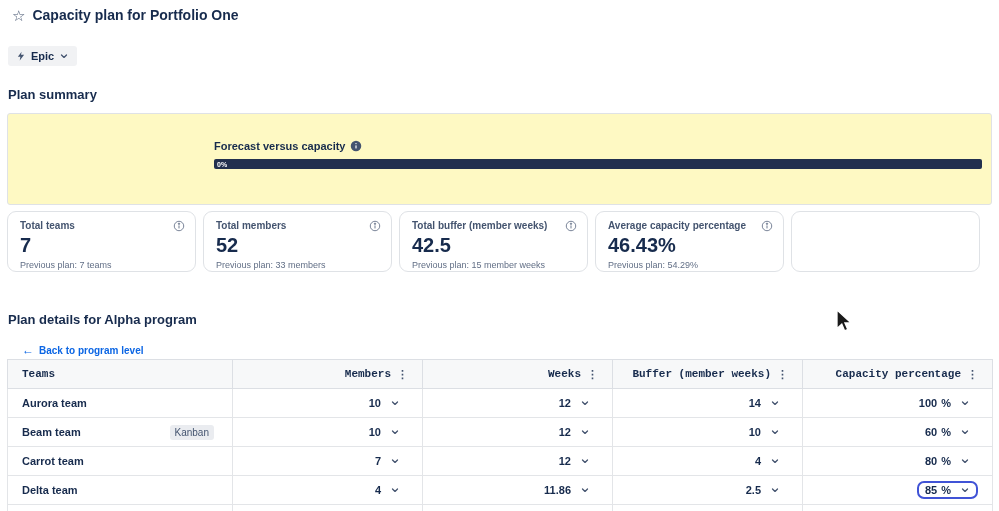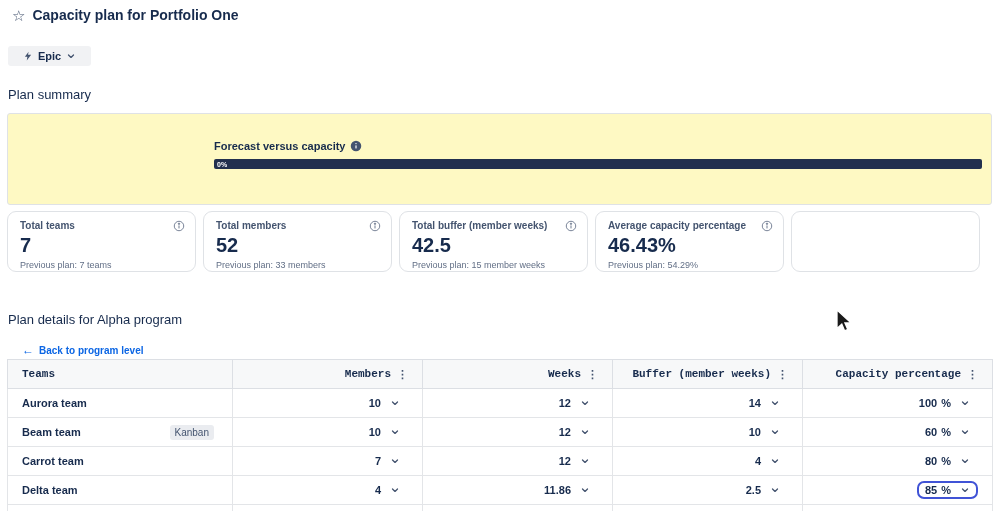--- a/index.html
+++ b/index.html
@@ -13,27 +13,27 @@
 
   
   .page-header { display: flex; align-items: center; gap: 7px; padding: 7px 0 0 12px; }
   .star { font-size: 15px; line-height: 1; color: #44546F; cursor: pointer; }
   h1 { font-size: 14px; font-weight: 700; color: var(--text, #172B4D); }
 
   
   .toolbar { margin: 23px 0 0 8px; }
   .epic-btn {
     display: inline-flex; align-items: center; gap: 5px;
-    height: 20px; padding: 0 15px;
+    height: 20px; padding: 0 8px;
     background: var(--button-bg, #F1F2F4); border: none; border-radius: 3px;
     font-family: inherit; font-size: 11px; font-weight: 600; color: var(--text, #172B4D);
     cursor: pointer;
   }
 
-  h2.section { font-size: 13px; font-weight: 400; margin: 21px 0 0 8px; }
+  h2.section { font-size: 13px; font-weight: 700; margin: 21px 0 0 8px; }
   h2.section-details { margin-top: 40px; }
 
   
   .forecast-card {
     margin: 11px 0 0 7px; width: 985px; height: 92px;
     border: 1px solid var(--card-border, #DFE2E6); border-radius: 3px;
     padding: 26px 10px 0 206px; background: #fef9c3;
   }
   .forecast-label-row { display: flex; align-items: center; gap: 5px; font-size: 11px; font-weight: 700; }
   .progress-track {

